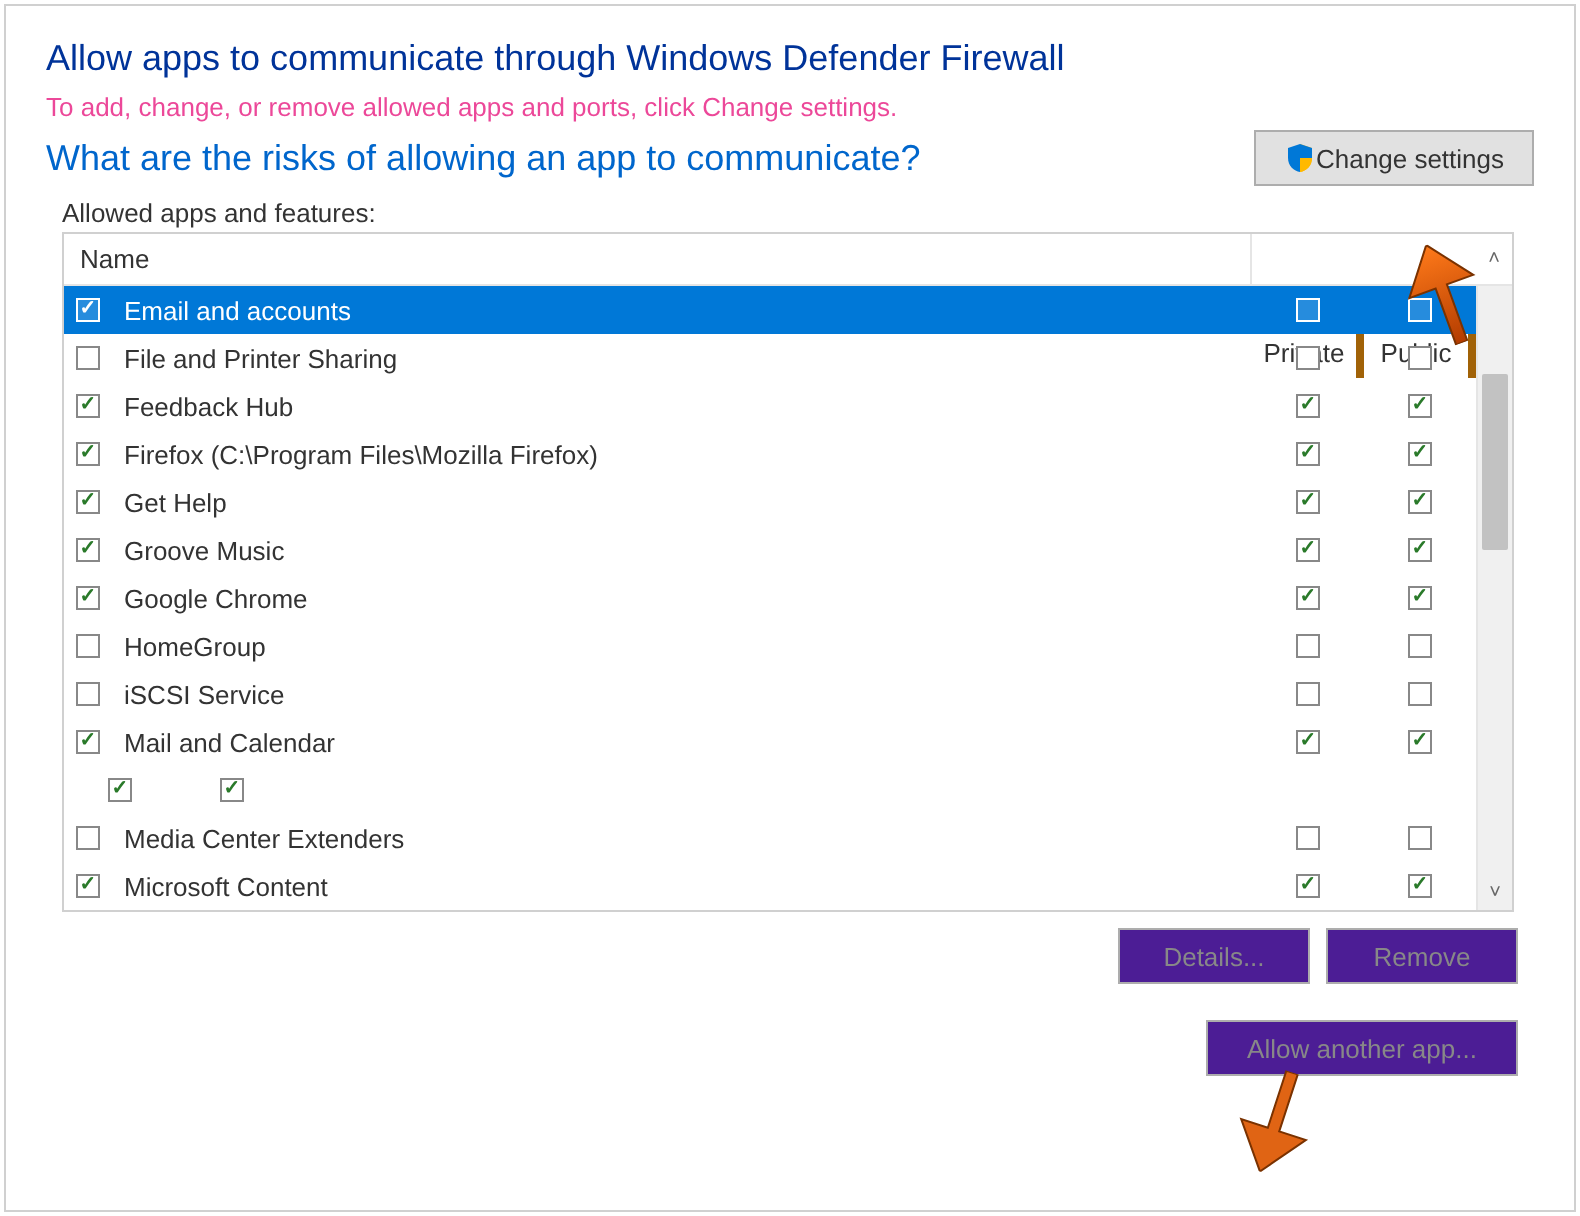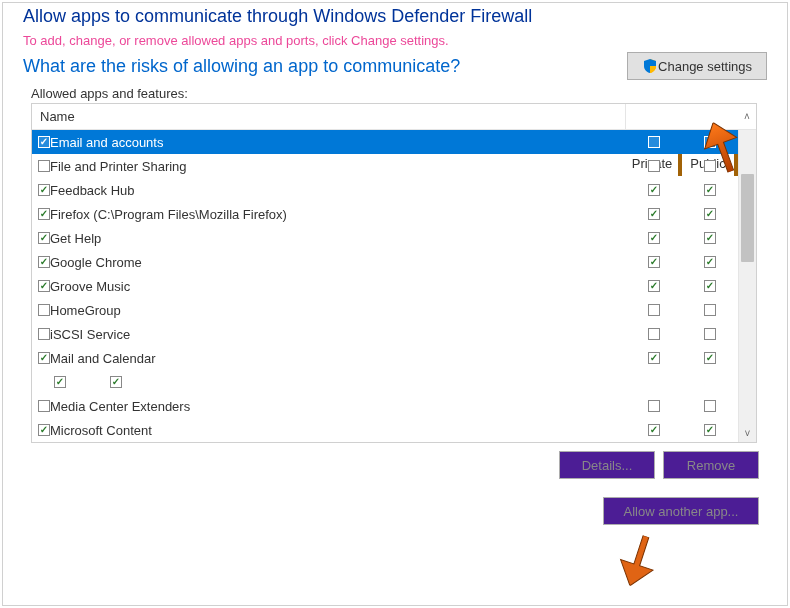--- a/index.html
+++ b/index.html
@@ -10,21 +10,21 @@
     width: 790px;
     height: 608px;
     overflow: hidden;
     position: relative;
   }
   .window {
     border: 1px solid #d0d0d0;
     width: 786px;
     height: 604px;
     margin: 2px;
-    padding: 3px 20px 14px 20px;
+    padding: 16px 20px 14px 20px;
     position: relative;
     background: #fff;
   }
   .title {
     color: #003399;
     font-size: 18px;
     font-weight: 400;
     margin-bottom: 6px;
   }
   .subtitle {
@@ -108,21 +108,21 @@
   }
   .row.selected {
     background: #0078d7;
     color: #fff;
   }
   .row .cb-name {
     flex: 1;
     display: flex;
     align-items: center;
     padding-left: 6px;
-    gap: 0;
+    gap: 12px;
   }
   .row .cb-priv, .row .cb-pub {
     width: 56px;
     display: flex;
     justify-content: center;
   }
   .cbox {
     width: 12px;
     height: 12px;
     border: 1px solid #888;
@@ -280,33 +280,33 @@
             <div class="cb-priv">
               <span class="cbox checked"></span>
             </div>
             <div class="cb-pub">
               <span class="cbox checked"></span>
             </div>
           </div>
           <div class="row">
             <div class="cb-name">
               <span class="cbox checked"></span>
+              <span>Groove Music</span>
+            </div>
+            <div class="cb-priv">
+              <span class="cbox checked"></span>
+            </div>
+            <div class="cb-pub">
+              <span class="cbox checked"></span>
+            </div>
+          </div>
+          <div class="row">
+            <div class="cb-name">
+              <span class="cbox checked"></span>
               <span>Google Chrome</span>
-            </div>
-            <div class="cb-priv">
-              <span class="cbox checked"></span>
-            </div>
-            <div class="cb-pub">
-              <span class="cbox checked"></span>
-            </div>
-          </div>
-          <div class="row">
-            <div class="cb-name">
-              <span class="cbox checked"></span>
-              <span>Groove Music</span>
             </div>
             <div class="cb-priv">
               <span class="cbox checked"></span>
             </div>
             <div class="cb-pub">
               <span class="cbox checked"></span>
             </div>
           </div>
           <div class="row">
             <div class="cb-name">

